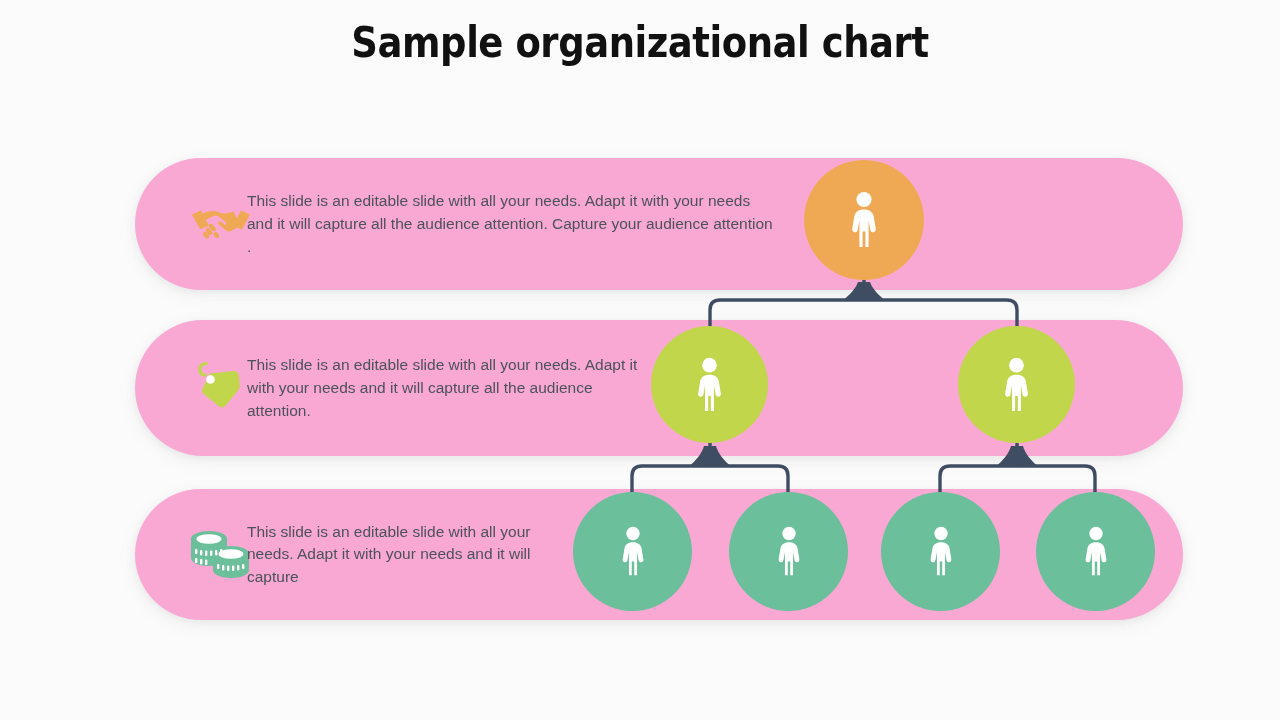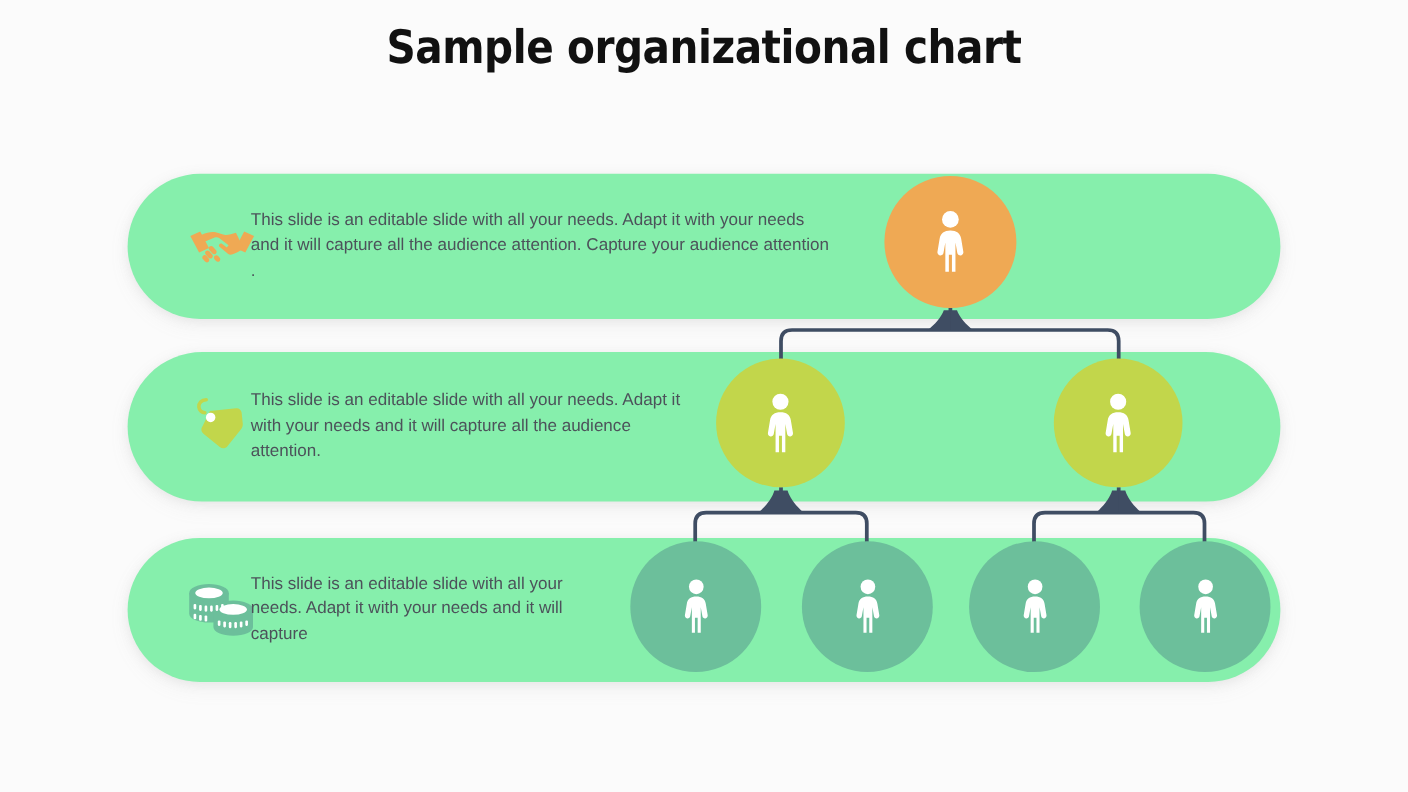--- a/index.html
+++ b/index.html
@@ -35,23 +35,23 @@
     color: #111111;
     font-family: "DejaVu Sans", "Liberation Sans", sans-serif;
     transform: scaleX(0.88);
     transform-origin: center top;
     white-space: nowrap;
   }
 
   
   .card {
     position: absolute;
-    left: 116px;
+    left: 135px;
     width: 1048px;
-    background: #86efac;
+    background: #f9a8d4;
     border-radius: 70px;
     box-shadow: 0 2px 10px rgba(140, 140, 140, 0.13),
                 0 6px 18px rgba(150, 150, 150, 0.09);
     z-index: 1;
   }
   #card-row-1 { top: 158px;  height: 132px; }
   #card-row-2 { top: 320px;  height: 136px; }
   #card-row-3 { top: 489px;  height: 131px; }
 
   .card-icon {

